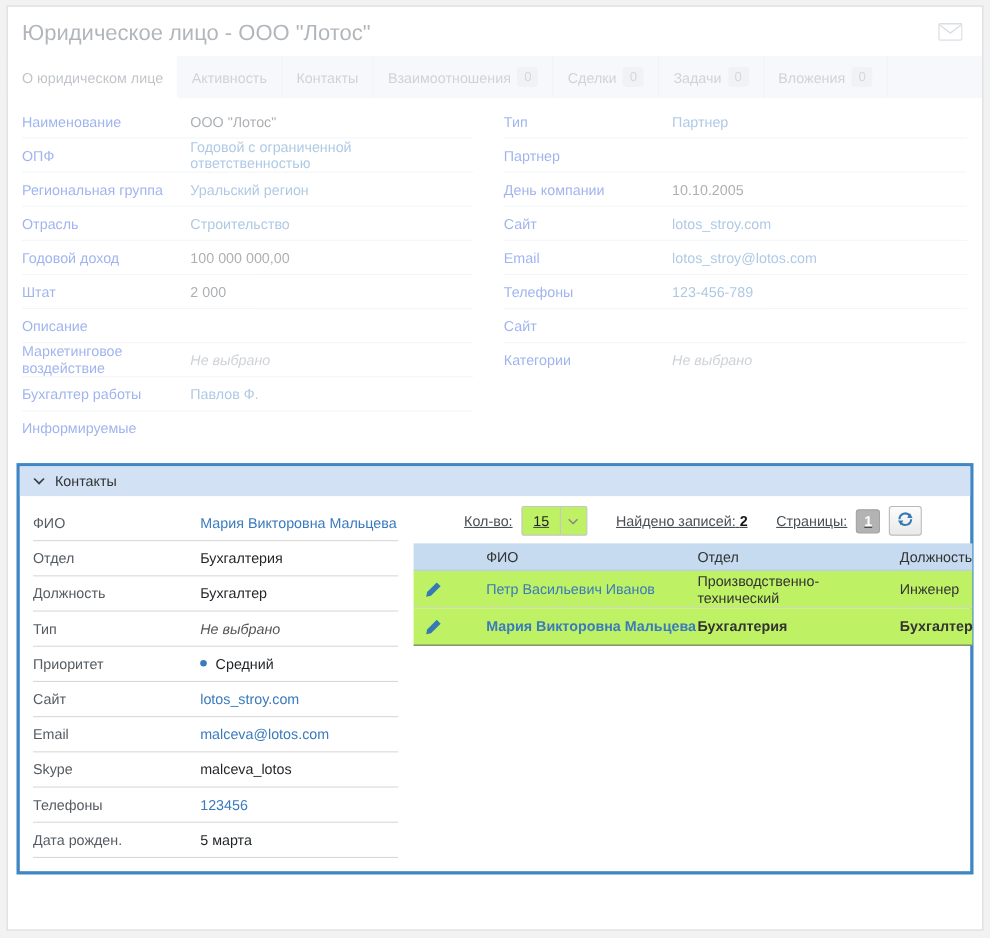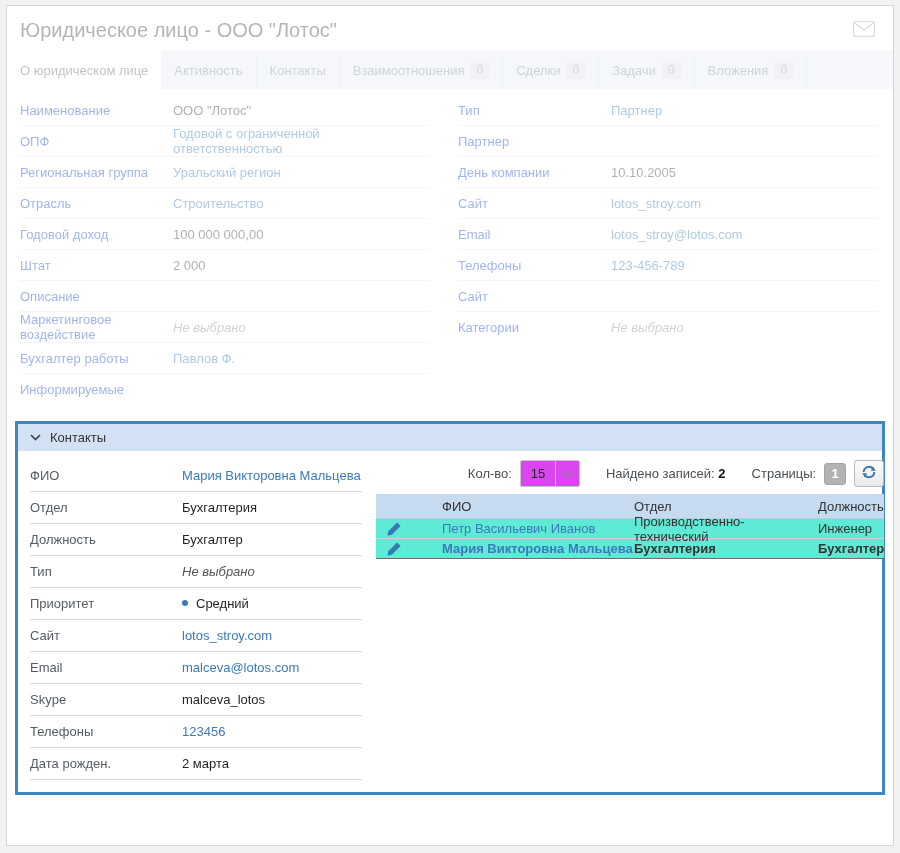--- a/index.html
+++ b/index.html
@@ -127,32 +127,33 @@
     border-radius: 50%;
     background: #3a7abd;
     margin-right: 8px;
     vertical-align: 2px;
   }
 
   .grid-panel { flex: 1; margin-left: 14px; }
   .toolbar {
     display: flex;
     align-items: center;
-    justify-content: flex-end;
+    justify-content: center;
     gap: 8px;
     margin-bottom: 7px;
     color: #4a4f55;
+    text-decoration: underline;
   }
   .toolbar .sep { width: 10px; }
   .pagesize {
     display: inline-flex;
     border: 1px solid #c6c6c6;
     border-radius: 2px;
     height: 27px;
-    background: #d946ef;
+    background: #bef264;
     cursor: pointer;
   }
   .pagesize .val {
     width: 34px;
     display: flex; align-items: center; justify-content: center;
     color: #222;
   }
   .pagesize .arrow {
     width: 24px;
     border-left: 1px solid #c6c6c6;
@@ -175,23 +176,23 @@
     border-radius: 3px;
     background: linear-gradient(#fcfcfc, #e9e9e9);
     display: flex; align-items: center; justify-content: center;
     cursor: pointer;
   }
 
   .ctable { width: 100%; }
   .trow {
     display: flex;
     align-items: center;
-    height: 20px;
+    height: 34px;
     border-bottom: 1px solid #d2d2d2;
-    background: #5eead4;
+    background: #bef264;
   }
   .trow.head {
     height: 25px;
     background: #c6daf0;
     border-bottom: 1px solid #b3cbe6;
     color: #333;
   }
   .tc-icon { flex: 0 0 36px; display: flex; justify-content: center; }
   .tc-fio  { flex: 0 0 222px; padding-left: 30px; }
   .tc-dept { flex: 0 0 184px; }
@@ -373,21 +374,21 @@
         <div class="drow">
           <div class="dlabel">Skype</div>
           <div class="dvalue">malceva_lotos</div>
         </div>
         <div class="drow">
           <div class="dlabel">Телефоны</div>
           <div class="dvalue v-link">123456</div>
         </div>
         <div class="drow">
           <div class="dlabel">Дата рожден.</div>
-          <div class="dvalue">2 марта</div>
+          <div class="dvalue">5 марта</div>
         </div>
       </div>
 
       <div class="grid-panel">
         <div class="toolbar">
           <span>Кол-во:</span>
           <span class="pagesize">
             <span class="val">15</span>
             <span class="arrow">
               <svg width="10" height="6" viewBox="0 0 10 6">

